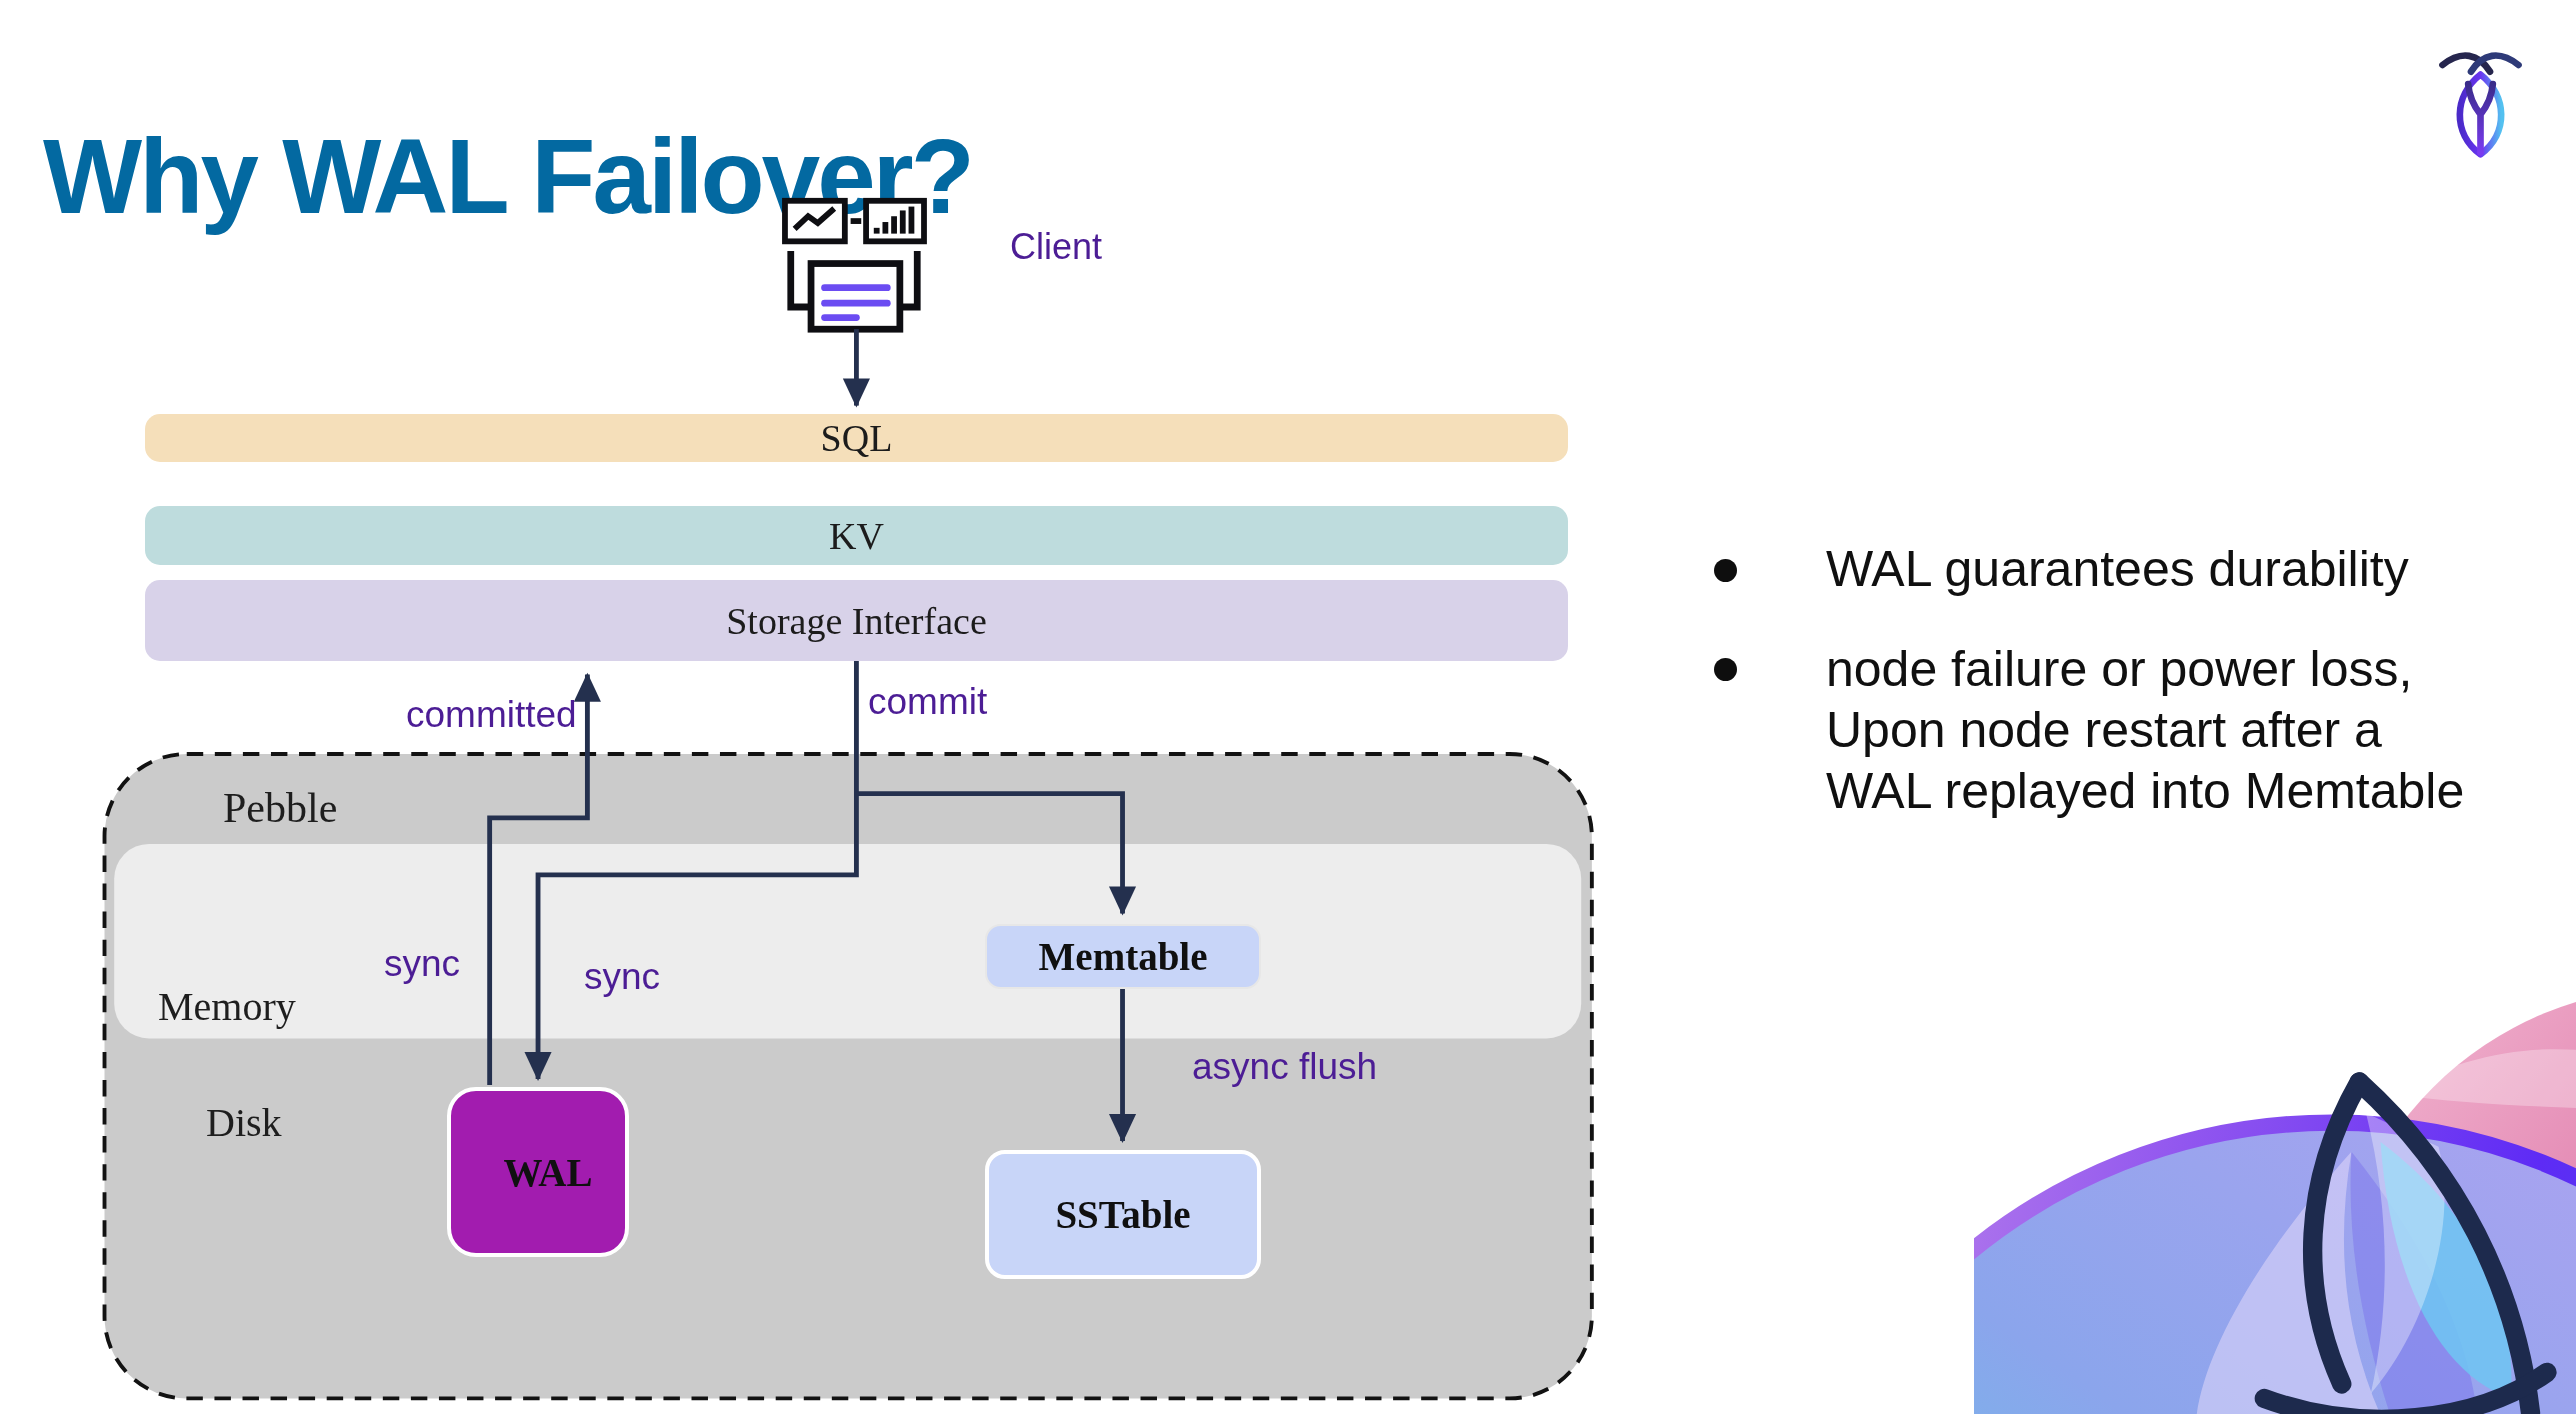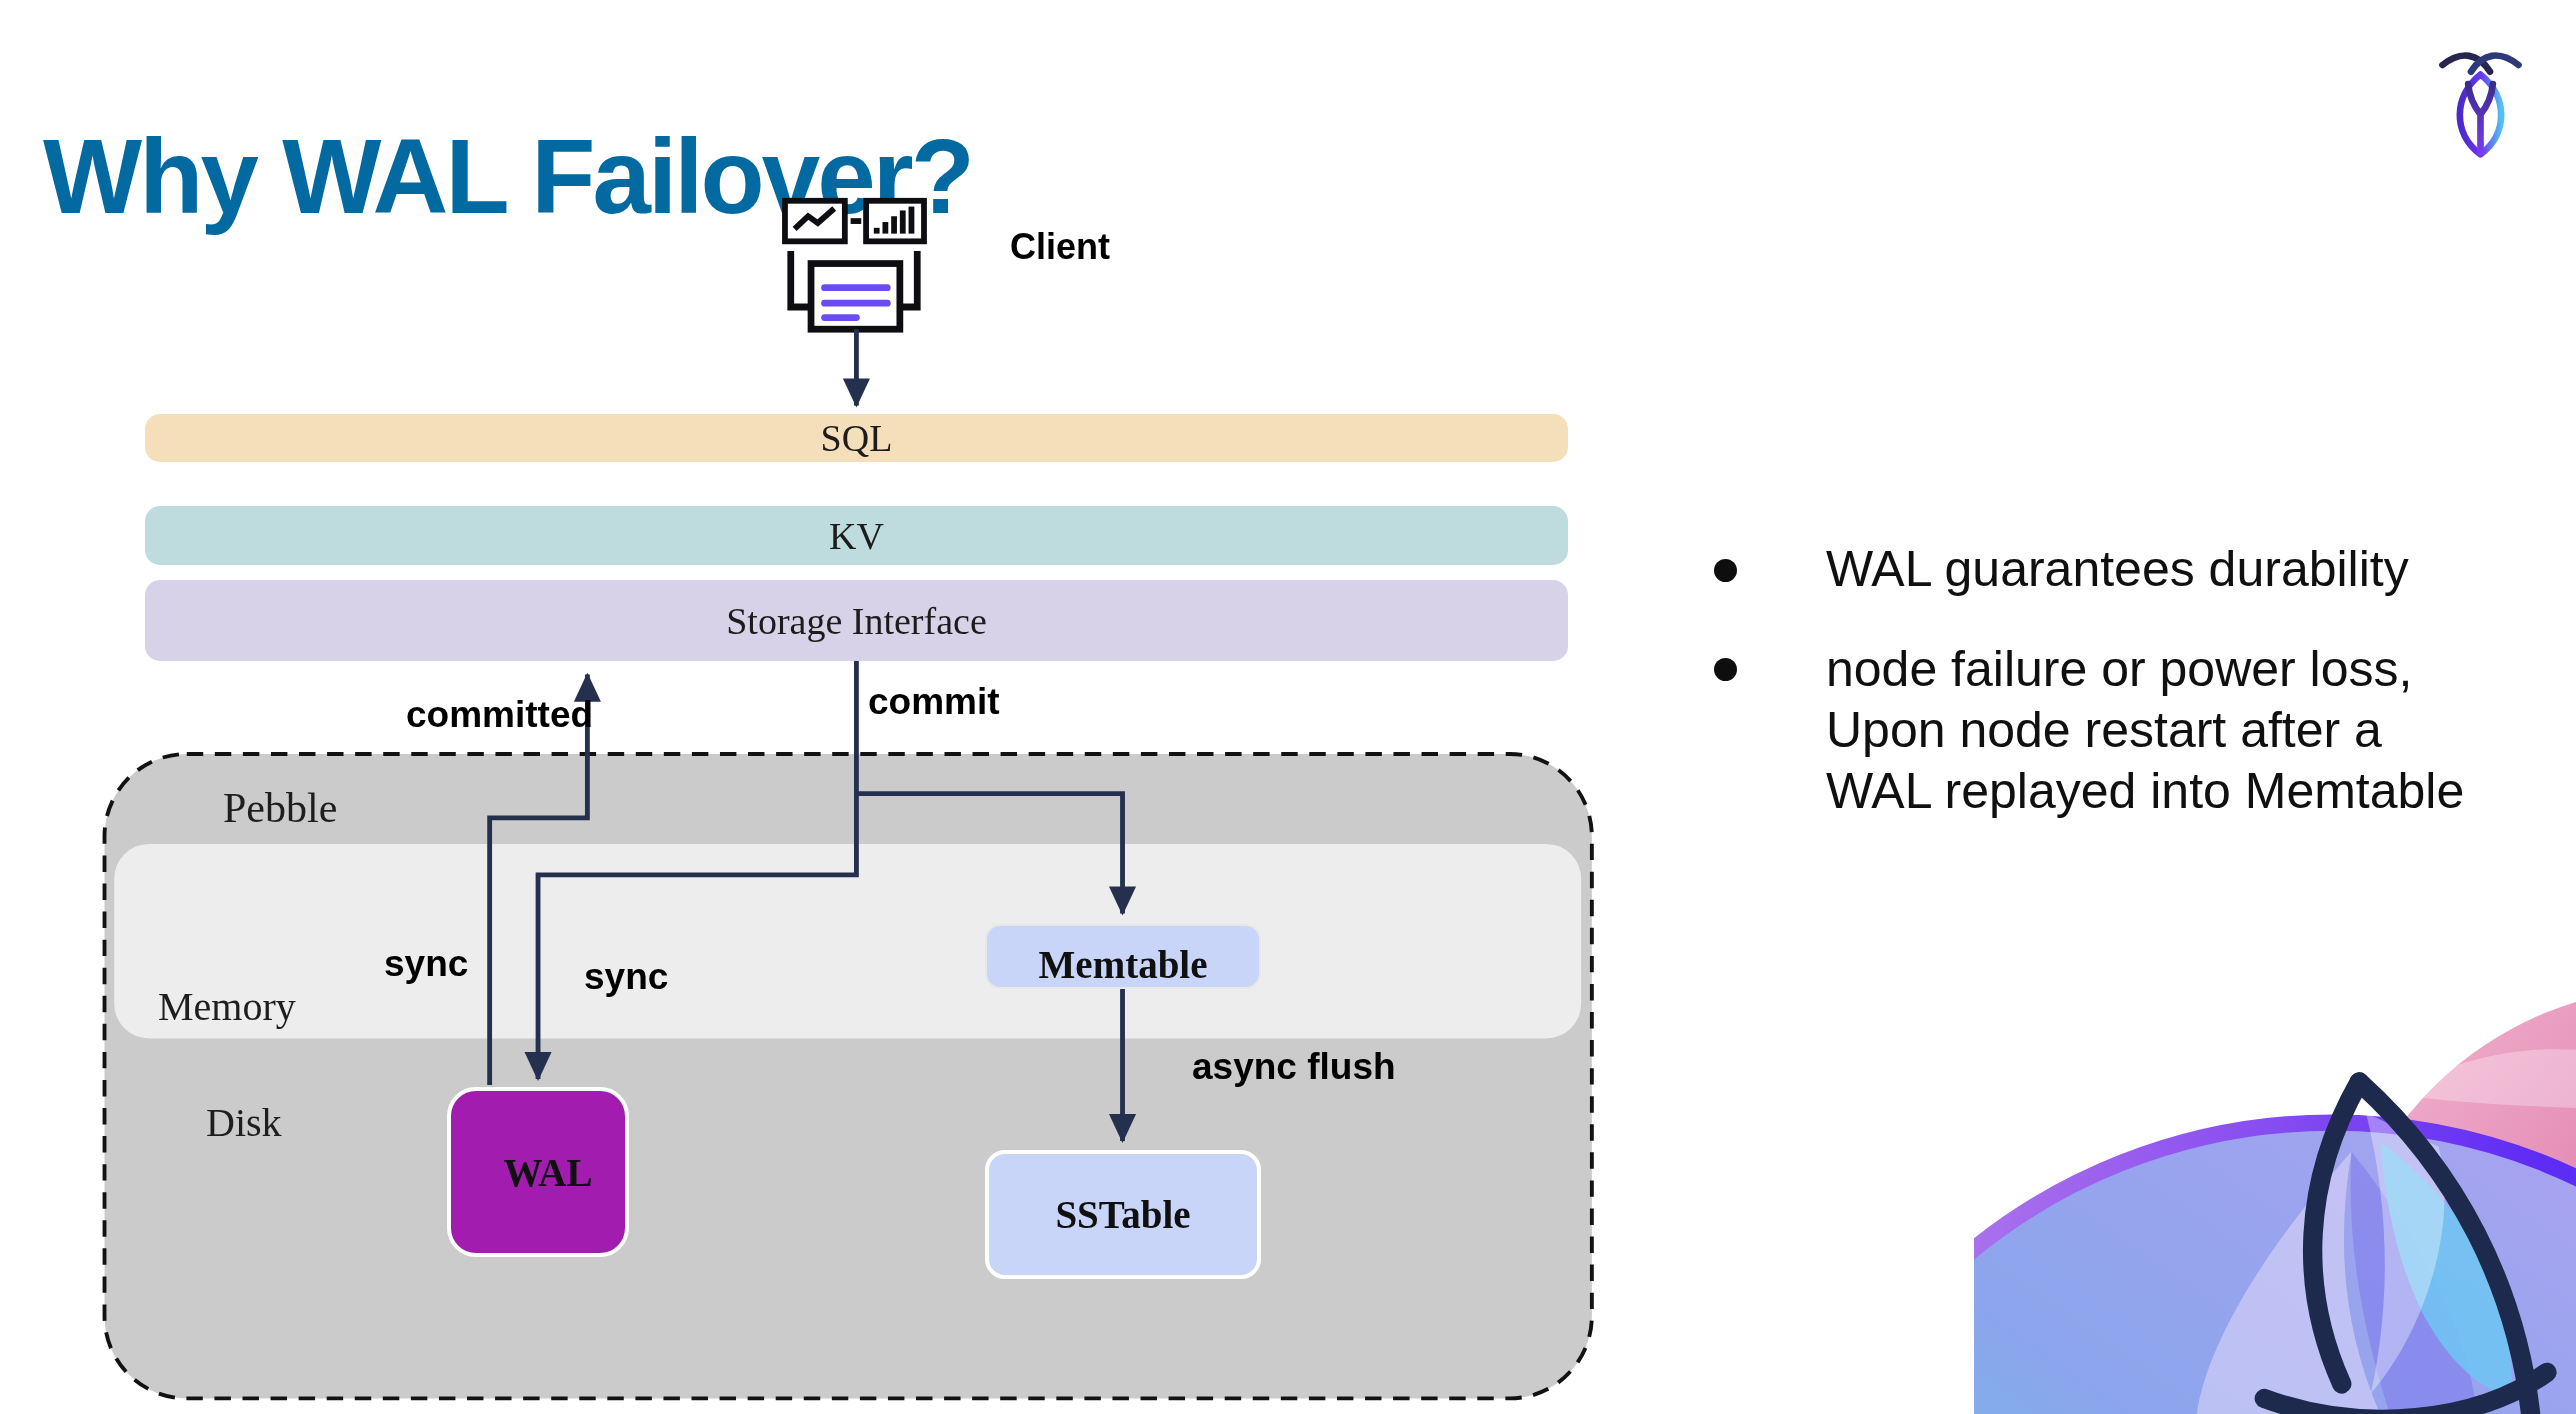--- a/index.html
+++ b/index.html
@@ -12,21 +12,21 @@
 
   
   .bar{position:absolute;left:145px;width:1423px;border-radius:15px;display:flex;
        align-items:center;justify-content:center;font-family:"Liberation Serif",serif;
        font-size:38px;color:#1c1c1c;}
   .bar-sql{top:414px;height:48px;background:#F5DFBA;}
   .bar-kv{top:506px;height:59px;background:#BEDCDD;}
   .bar-storage{top:580px;height:81px;background:#D8D2E9;}
 
   
-  .lab{position:absolute;font-size:37px;color:#000000;white-space:nowrap;font-weight:bold;}
+  .lab{position:absolute;font-size:37px;color:#4c1d95;white-space:nowrap;}
   .lab-serif{position:absolute;font-family:"Liberation Serif",serif;color:#1e1e1e;white-space:nowrap;}
   .client-label{left:1010px;top:226px;font-size:36px;}
   .committed-label{left:406px;top:694px;}
   .commit-label{left:868px;top:681px;}
   .sync-left-label{left:384px;top:943px;}
   .sync-right-label{left:584px;top:956px;}
   .async-label{left:1192px;top:1046px;}
   .pebble-label{left:223px;top:784px;font-size:42px;}
   .memory-label{left:158px;top:983px;font-size:40px;}
   .disk-label{left:206px;top:1099px;font-size:40px;}
@@ -112,21 +112,21 @@
     <span>Storage Interface</span>
   </div>
 
   <span class="lab-serif pebble-label">Pebble</span>
   <span class="lab-serif memory-label">Memory</span>
   <span class="lab-serif disk-label">Disk</span>
 
   <div class="node wal" style="background-color: #a21caf; padding-left: 20px;">
     <span>WAL</span>
   </div>
-  <div class="node memtable" style="background-color: rgb(200, 213, 248); align-items: flex-end;">
+  <div class="node memtable" style="background-color: rgb(200, 213, 248);">
     <span>Memtable</span>
   </div>
   <div class="node sstable" style="background-color: rgb(200, 213, 248);">
     <span>SSTable</span>
   </div>
 
   <svg class="abs" width="2576" height="1415" viewBox="0 0 2662 1462">
     <defs>
       <marker id="ah" markerUnits="userSpaceOnUse" markerWidth="36" markerHeight="32" refX="30" refY="16" orient="auto">
         <path d="M2,2 L32,16 L2,30 Z" fill="#24304E"></path>

